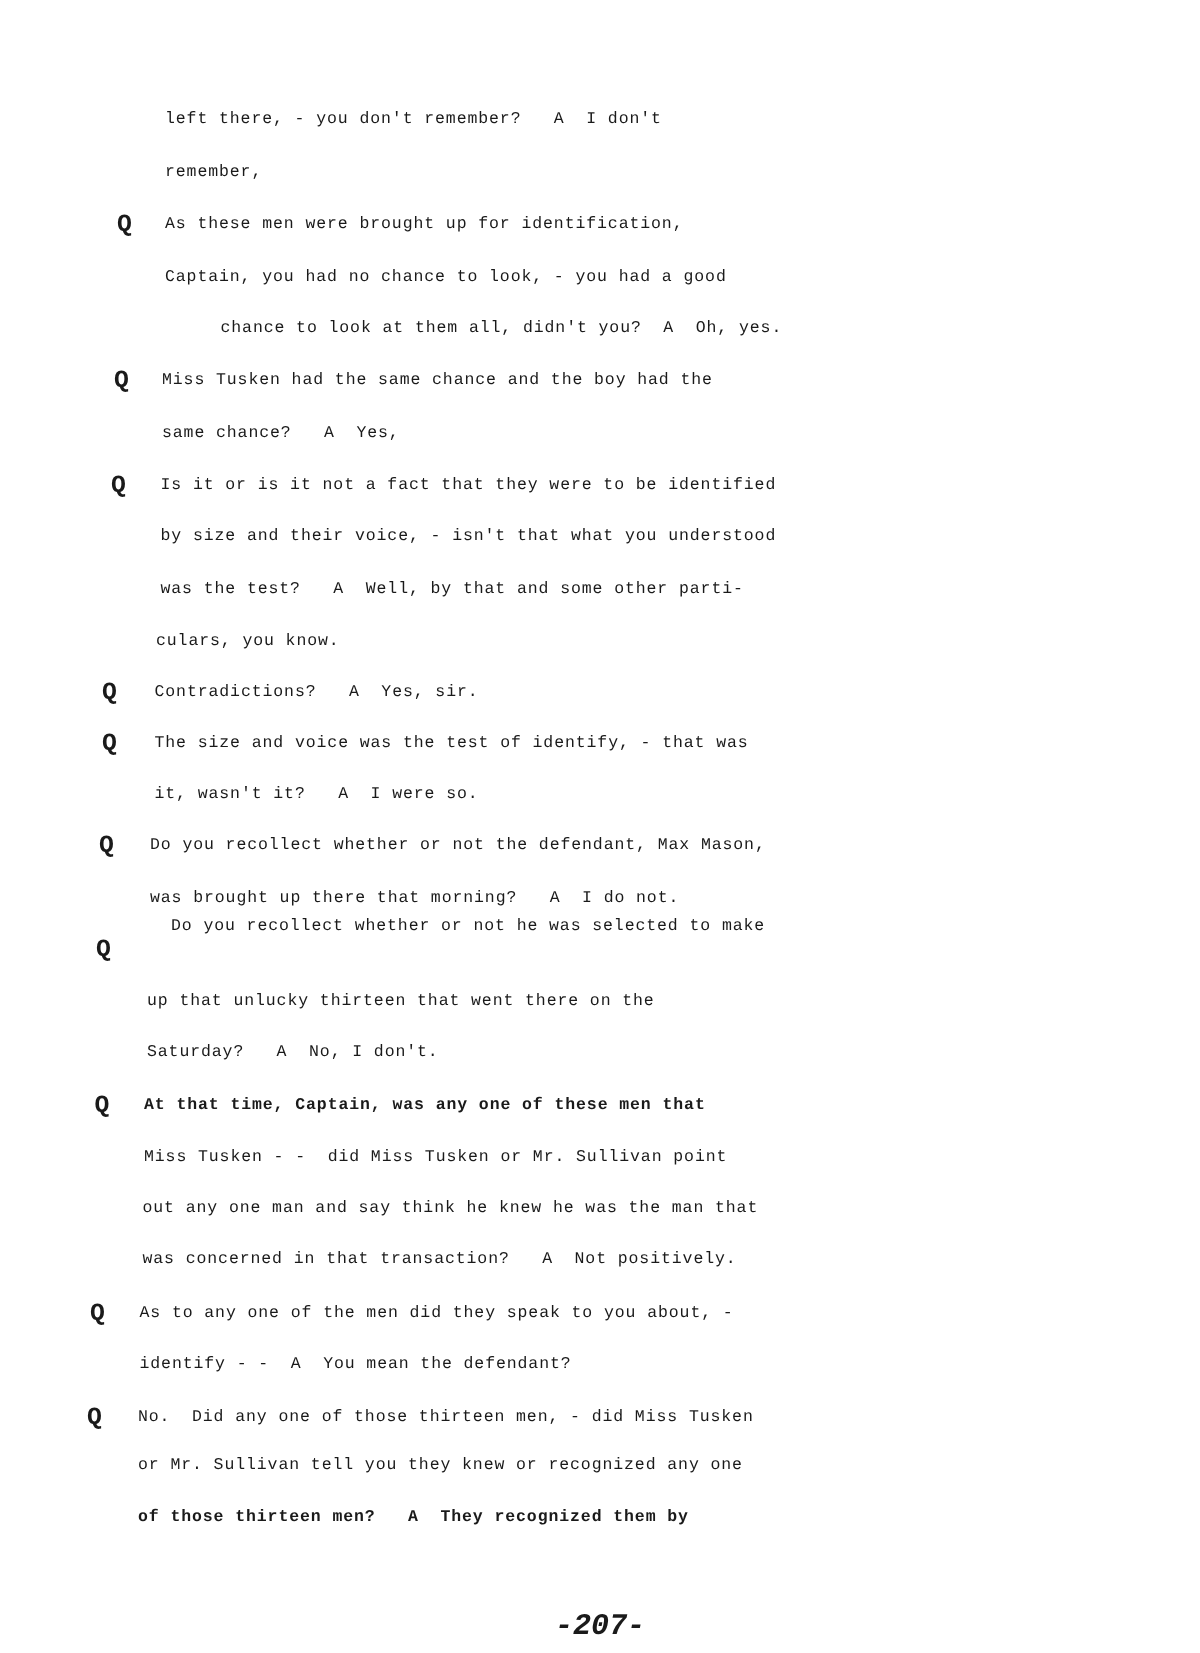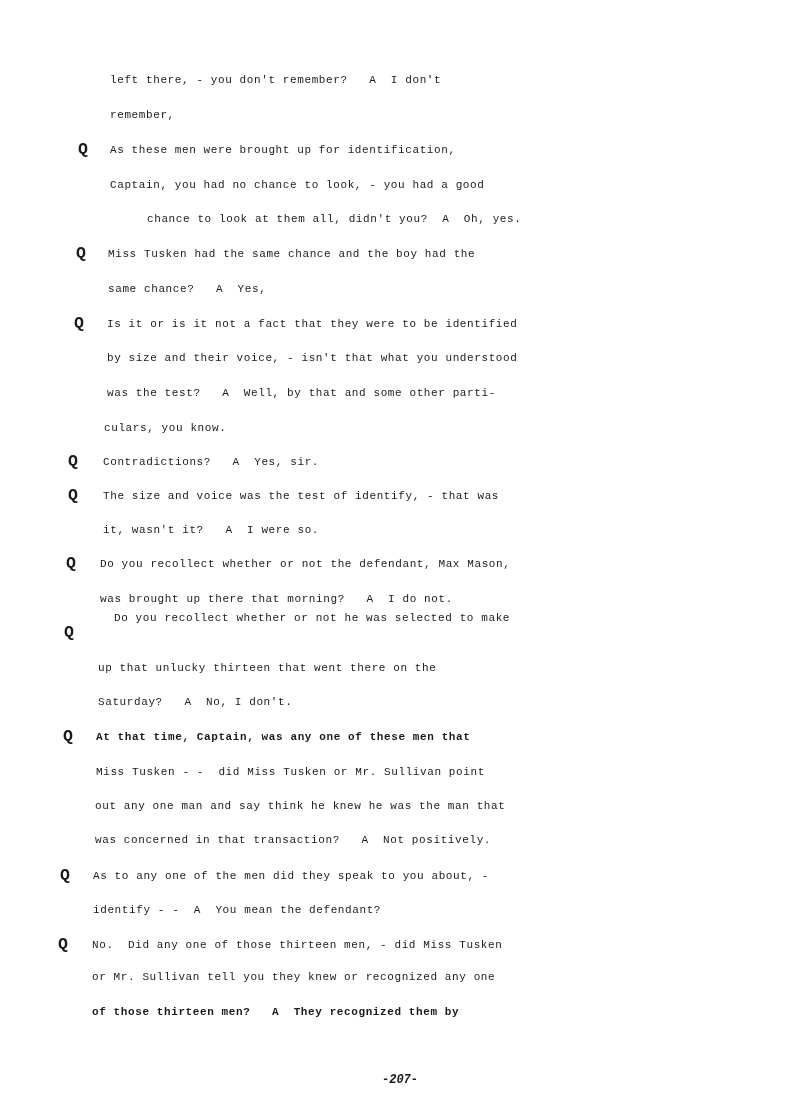--- a/index.html
+++ b/index.html
@@ -27,21 +27,21 @@
       font-size: 16.5px;
       line-height: 20px;
       font-weight: bold;
     }
     .page-num {
       position: absolute;
       left: 0;
       width: 800px;
       text-align: center;
       top: 1073px;
-      font-size: 12px;
+      font-size: 20px;
       font-style: italic;
       font-weight: bold;
     }
   </style>
 </head>
 <body>
 
 <div id="page">
     <div class="line" style="left: 110px; top: 70px;">left there, - you don't remember?   A  I don't</div>
     <div class="line" style="left: 110px; top: 105px; text-align: center;">remember,</div>

